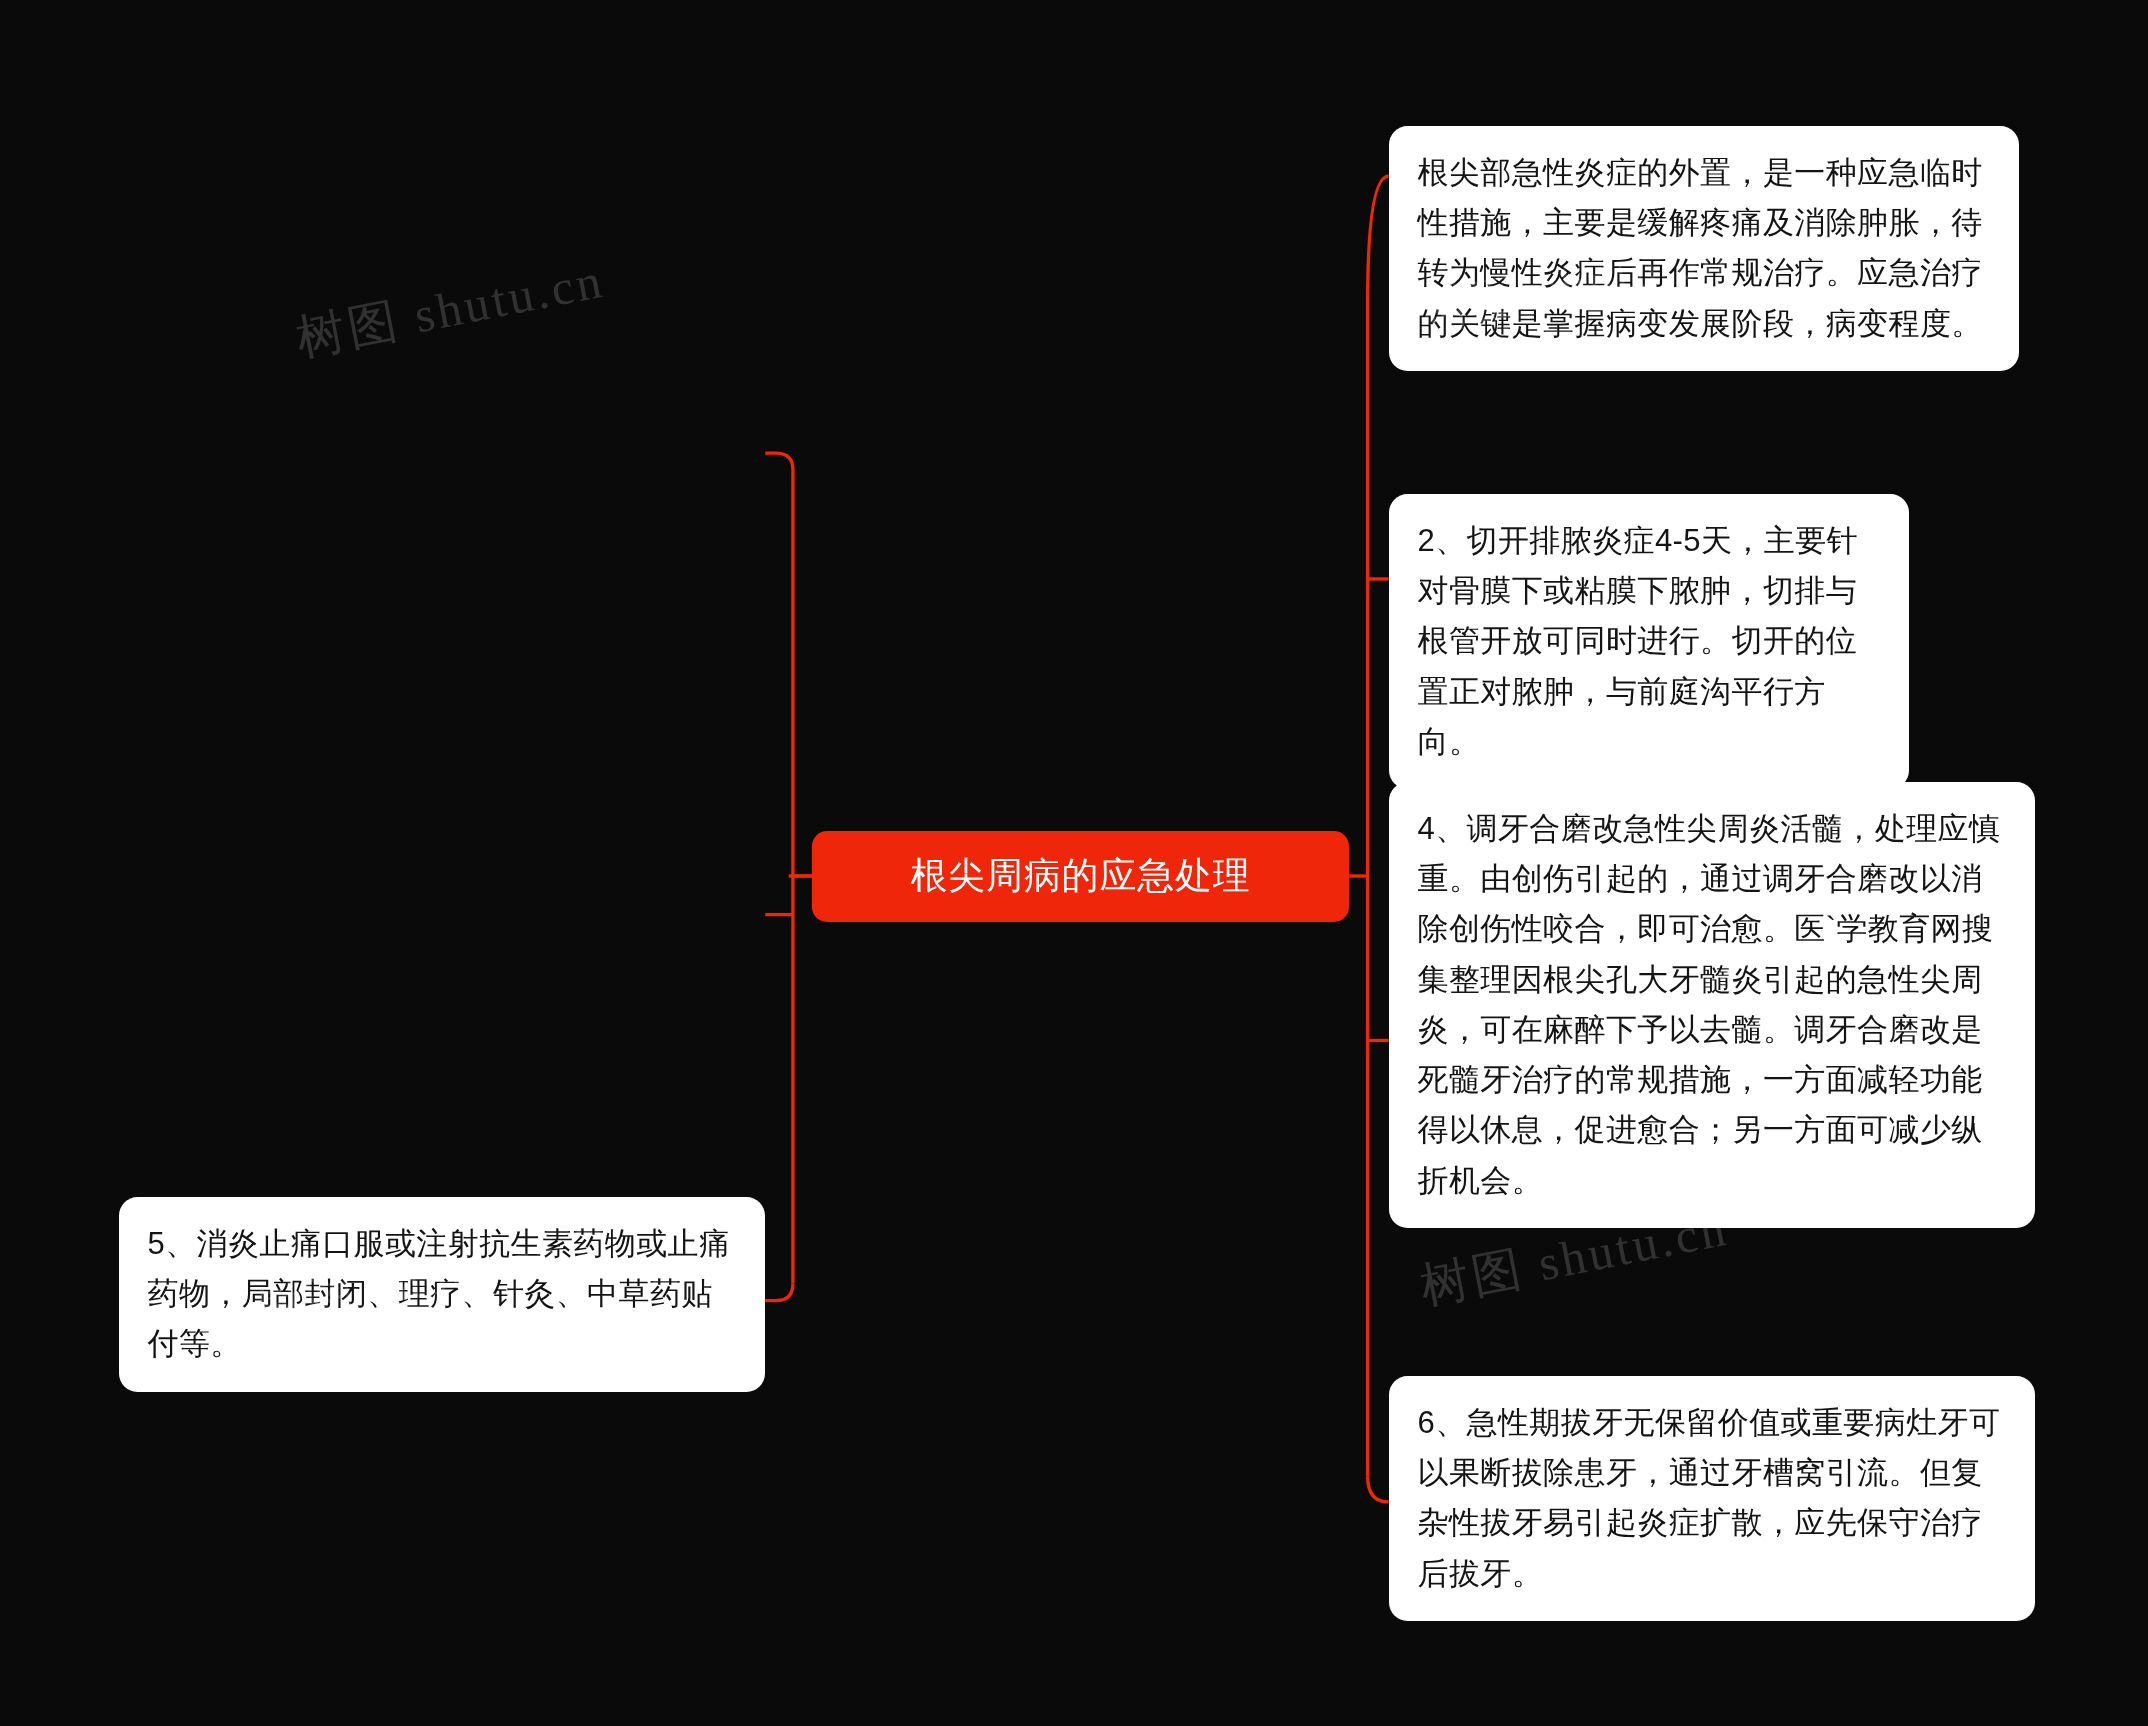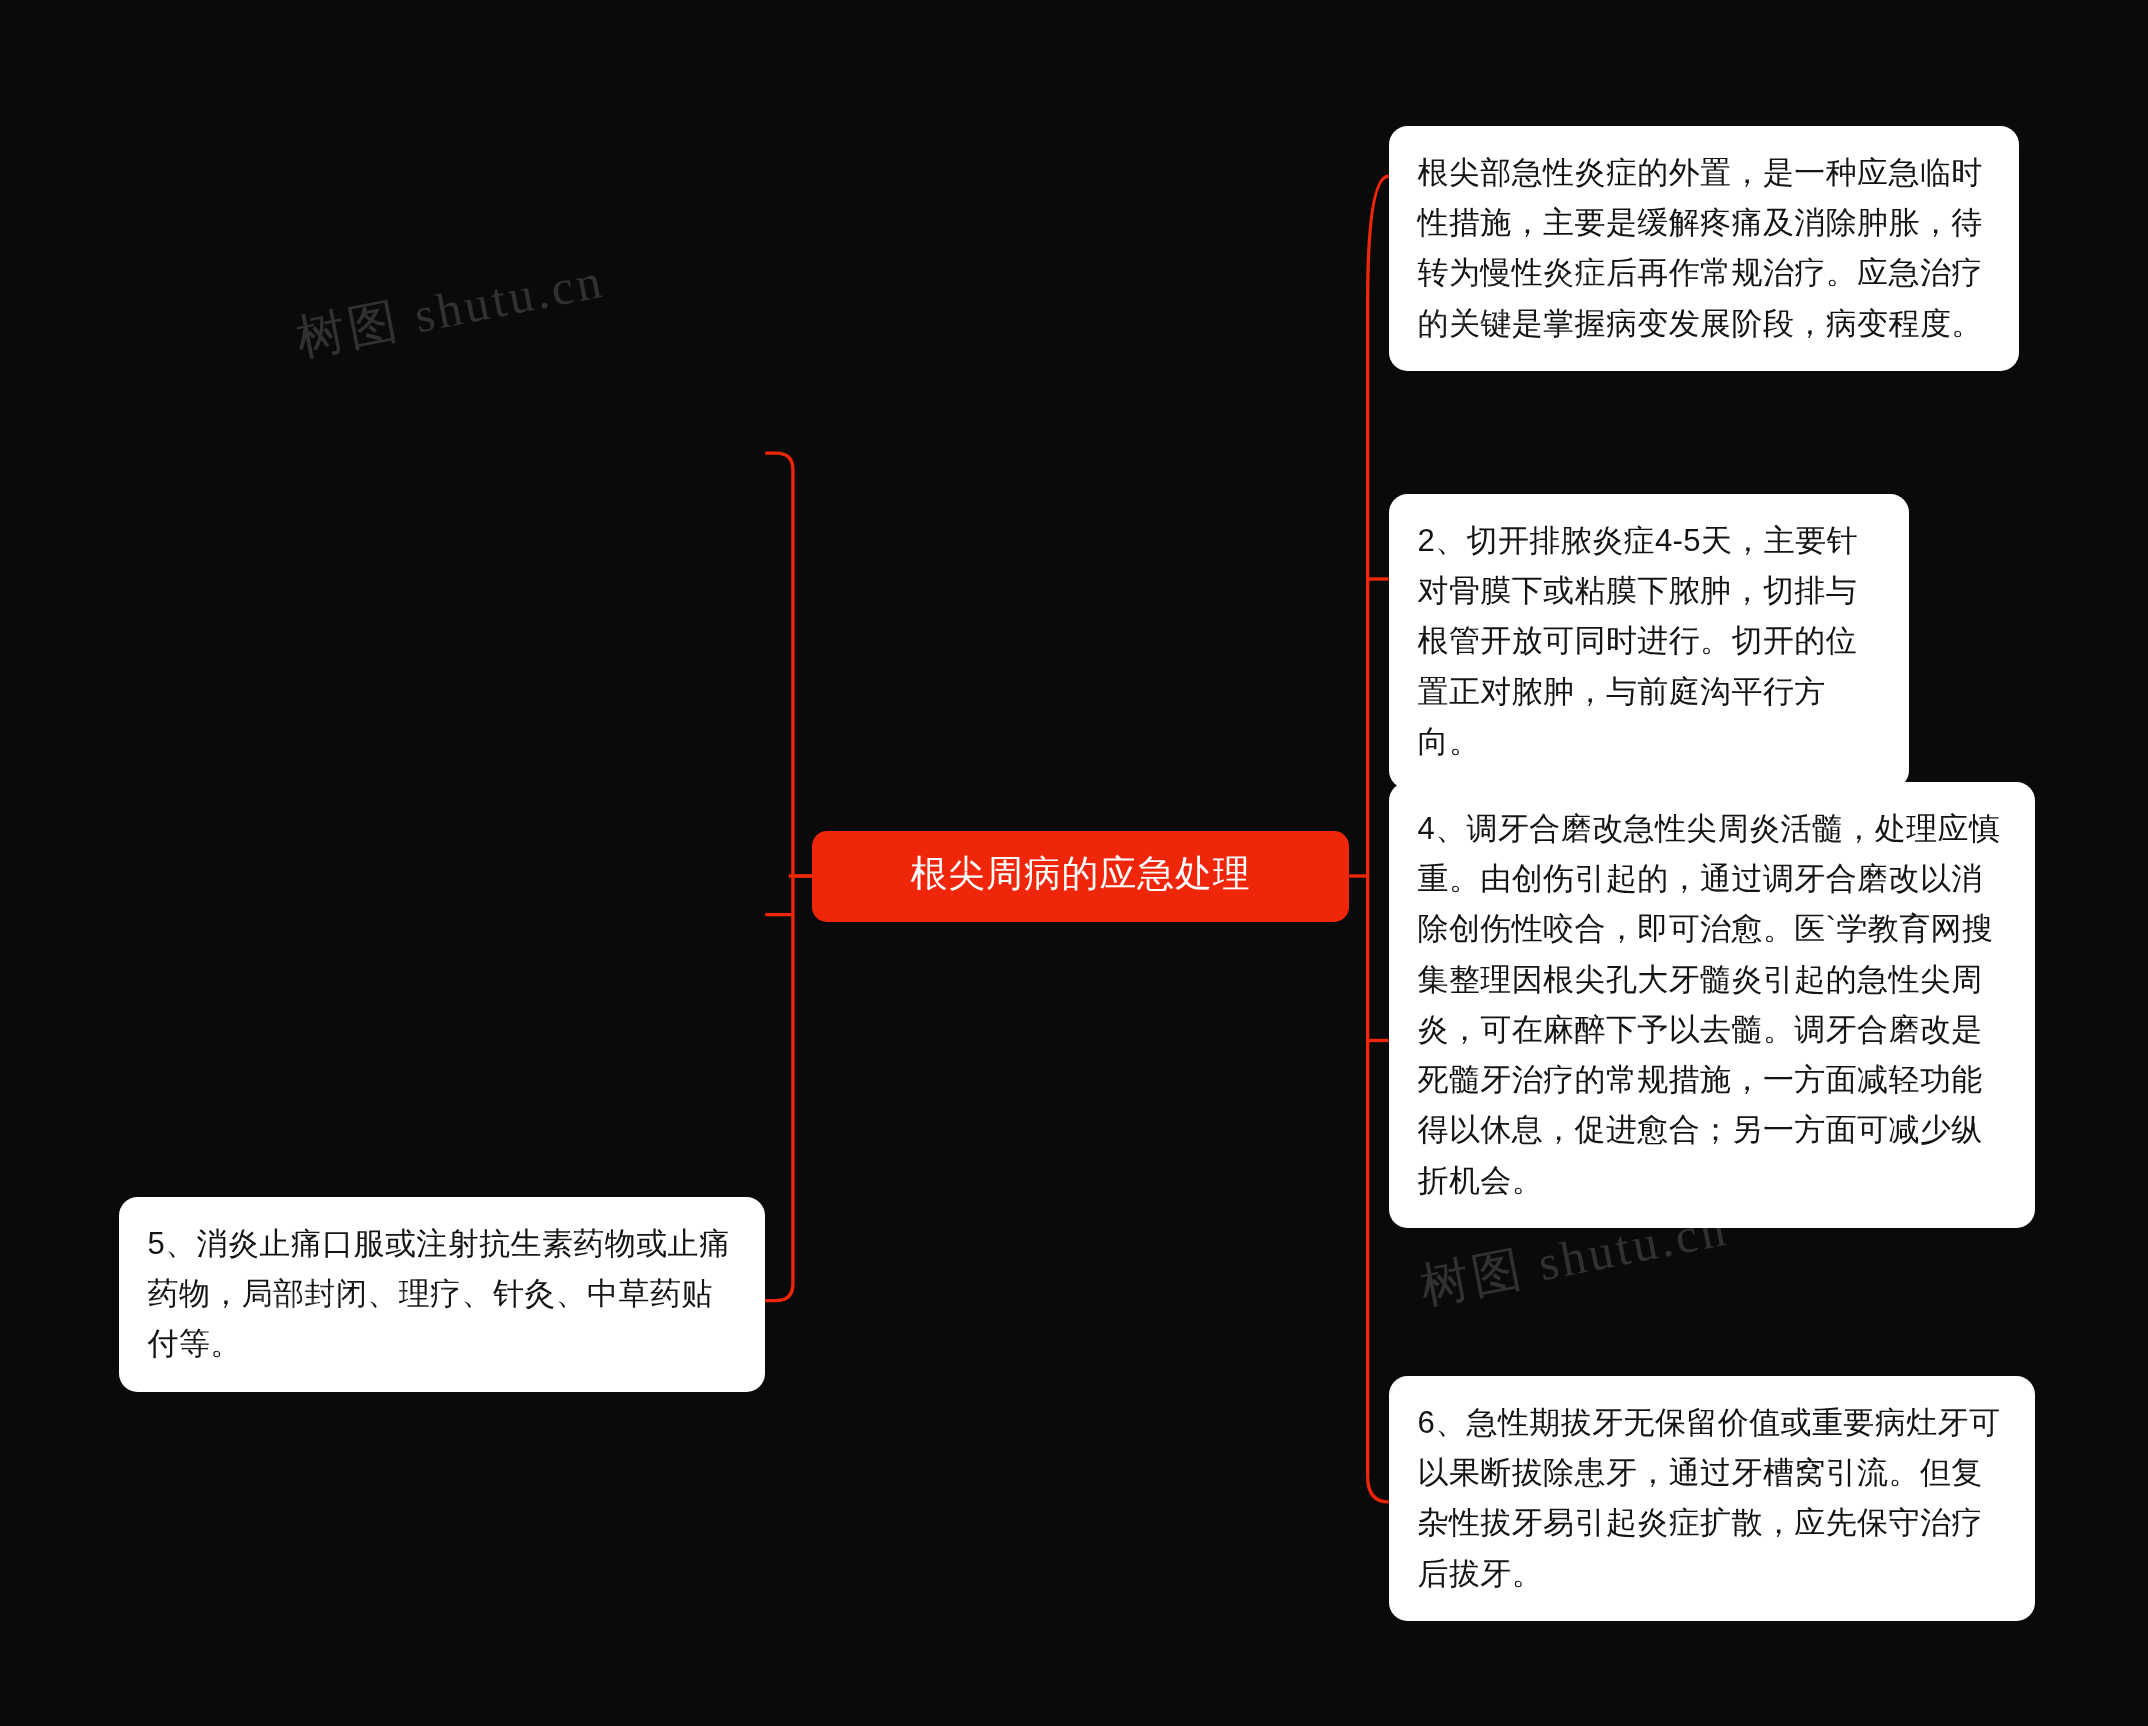--- a/index.html
+++ b/index.html
@@ -47,21 +47,20 @@
     color: #ffffff;
     border-radius: 15px;
     font-size: 37px;
     line-height: 1.3;
     display: flex;
     align-items: center;
     justify-content: center;
     letter-spacing: 0.8px;
     z-index: 4;
     padding: 15px 6px;
-    font-family: Liberation Mono, monospace;
   }
   
   #node-left-1 { left: 119px; top: 205px;  width: 646px; }
   #node-left-3 { left: 119px; top: 770px;  width: 646px; }
   #node-left-5 { left: 119px; top: 1197px; width: 646px; }
   
   #node-center { left: 812px; top: 831px; width: 537px; height: 91px; }
   
   #node-right-1 { left: 1389px; top: 126px;  width: 630px; }
   #node-right-2 { left: 1389px; top: 478px;  width: 520px; margin-top: 16px; }

